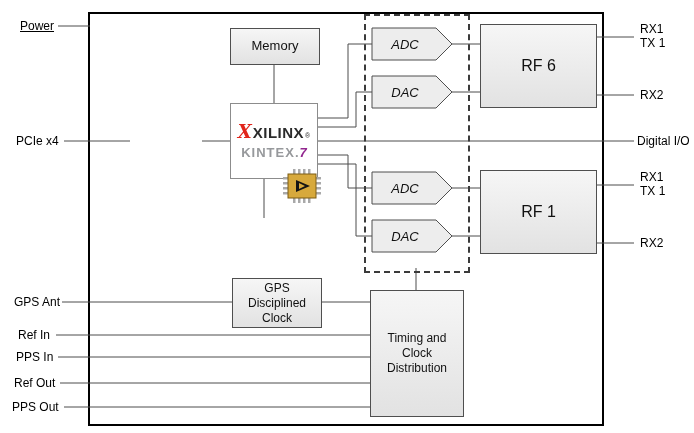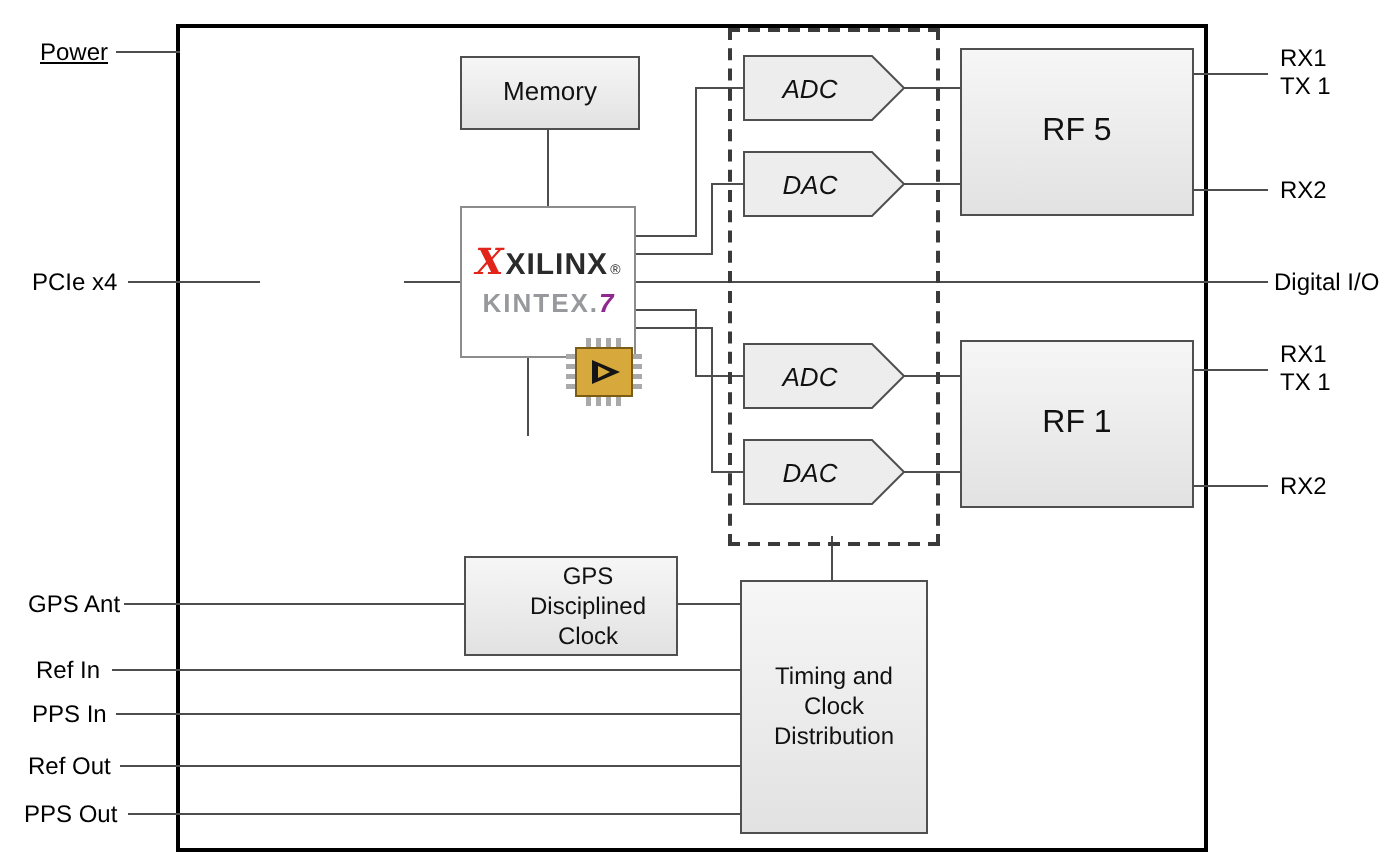--- a/index.html
+++ b/index.html
@@ -112,30 +112,30 @@
         <rect x="17" y="30" width="2.5" height="5"></rect>
       <rect x="22" y="30" width="2.5" height="5"></rect>
         <rect x="27" y="30" width="2.5" height="5"></rect>
     </g>
     <rect x="7" y="6" width="28" height="24" fill="#d7a93c" stroke="#7c5c15"></rect>
     <path d="M15 12 L29 18 L15 24 Z" fill="#141414"></path>
     <path d="M18 15 L24 18 L18 21 Z" fill="#d7a93c"></path>
   </svg>
 
 
-  <div class="blk" style="left:232px;top:278px;width:88px;height:48px;font-size:12px;padding-left:17px;">
+  <div class="blk" style="left:232px;top:278px;width:88px;height:48px;font-size:12px;">
     <span class="wrapspan" style="width:66px;">GPS Disciplined Clock</span>
   </div>
 
   <div class="blk" style="left:370px;top:290px;width:92px;height:125px;font-size:12px;">
     <span class="wrapspan" style="width:74px;">Timing and Clock Distribution</span>
   </div>
 
   <div class="blk rf" style="left:480px;top:24px;width:115px;height:82px;">
-    <span>RF 5</span>
+    <span>RF 6</span>
   </div>
 
   <div class="blk rf" style="left:480px;top:170px;width:115px;height:82px;">
     <span>RF 1</span>
   </div>
 
   <span class="iolabel" style="left:20px;top:19px;text-decoration:underline;">Power</span>
   <span class="iolabel" style="left:16px;top:134px;">PCIe x4</span>
   <span class="iolabel" style="left:14px;top:295px;">GPS Ant</span>
   <span class="iolabel" style="left:18px;top:328px;">Ref In</span>

